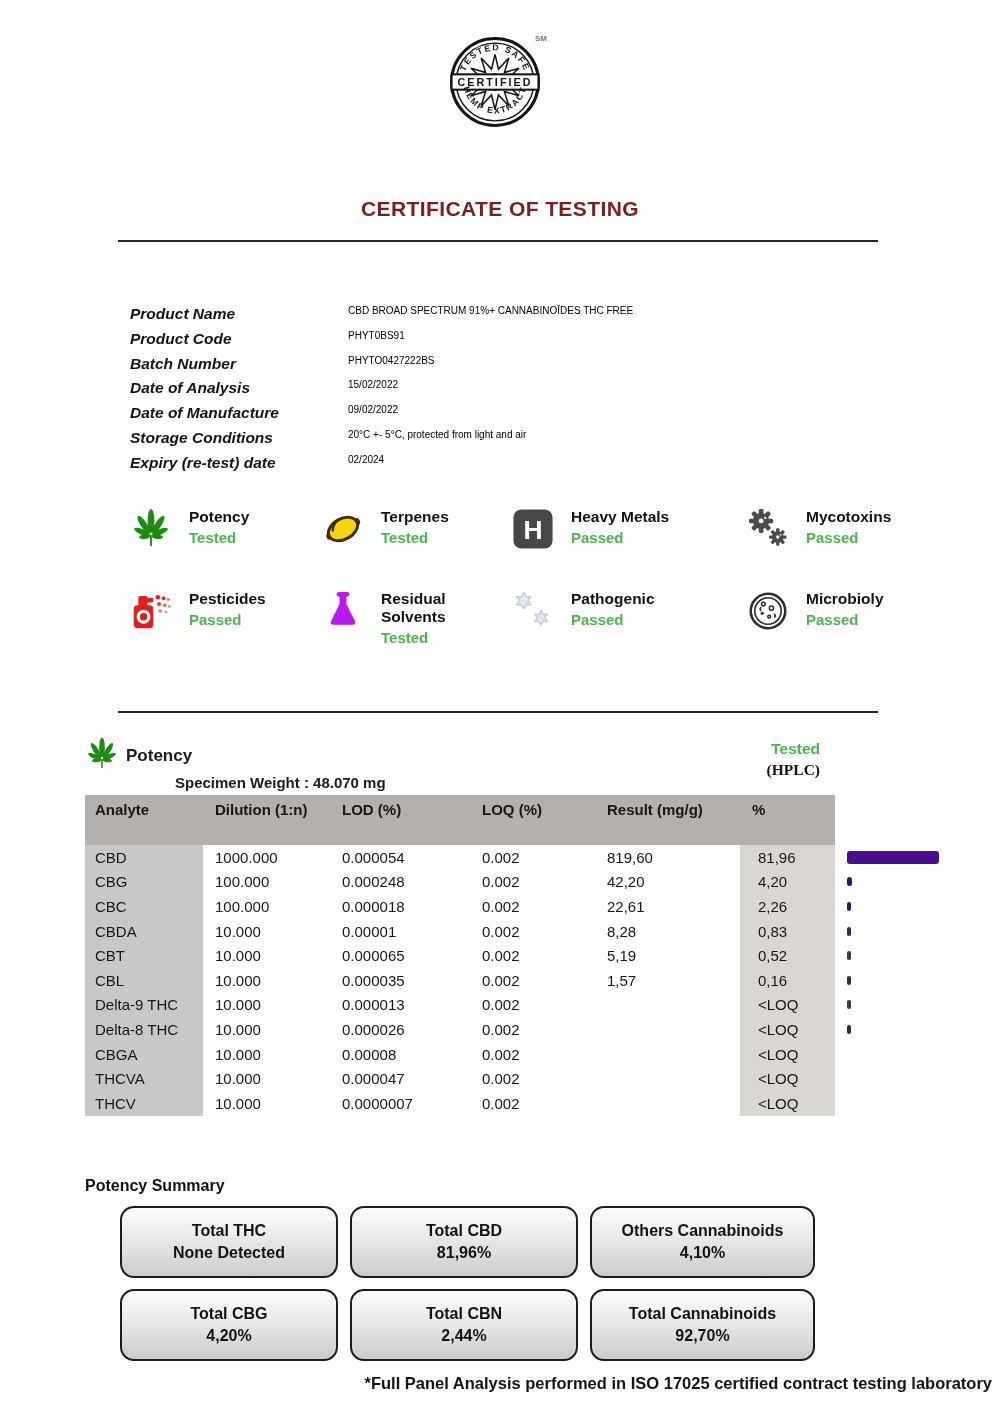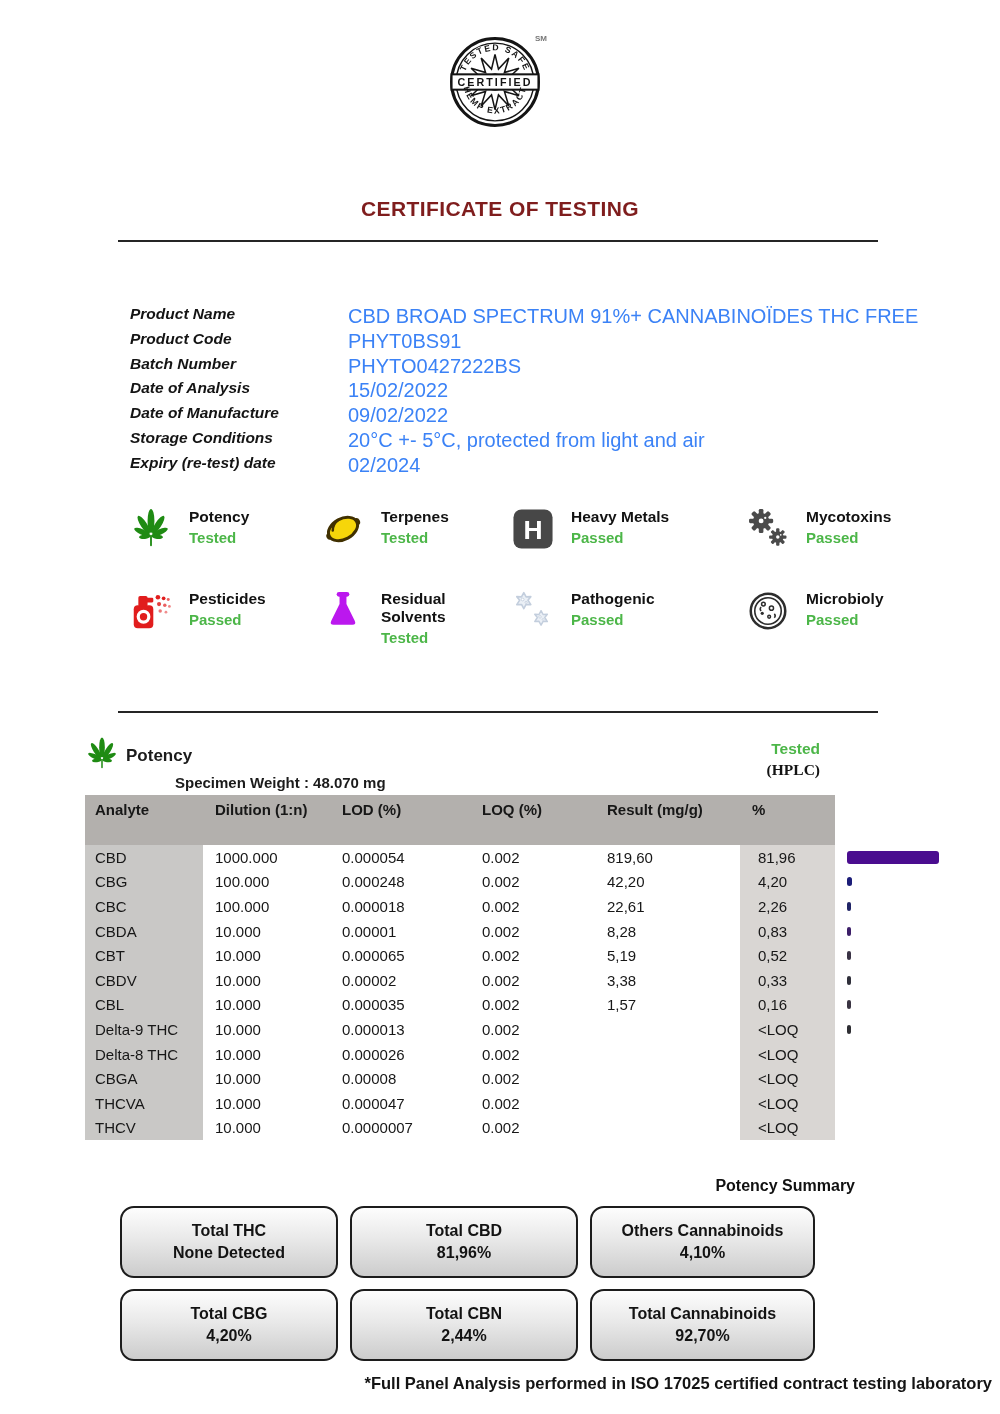--- a/index.html
+++ b/index.html
@@ -14,21 +14,21 @@
   
   .doc-title{position:absolute;left:0;top:197px;width:1000px;text-align:center;
     font-size:21px;font-weight:600;letter-spacing:.4px;color:#7f1d1d;}
   .rule{position:absolute;left:118px;width:760px;height:2px;background:#252525;}
   .rule-top{top:240px;}
   .rule-mid{top:711px;}
   
   .product-info{position:absolute;left:130px;top:305px;}
   .pi-row{display:flex;height:24.8px;}
   .pi-label{width:218px;font-weight:bold;font-style:italic;font-size:15.5px;color:#141414;}
-  .pi-value{font-size:20px;color:#3b82f6;}
+  .pi-value{font-size:10px;color:#000000;}
   
   .tests-grid{position:absolute;left:128px;top:506px;display:grid;
     grid-template-columns:192px 190px 235px 255px;row-gap:24px;}
   .test-cell{display:flex;align-items:flex-start;gap:15px;min-height:58px;}
   .test-icon{flex:none;width:46px;height:46px;}
   .test-icon svg{width:46px;height:46px;display:block;}
   .test-text{padding-top:2px;}
   .test-name{font-weight:bold;font-size:15.5px;line-height:18px;color:#121212;max-width:110px;}
   .test-status{font-weight:bold;font-size:15px;line-height:20px;margin-top:2px;}
   
@@ -45,21 +45,21 @@
     vertical-align:top;padding:6px 4px 0 12px;height:44px;color:#171717;line-height:18px;}
   .pot-table th.col-0{padding-left:10px;margin-left:40px;}
   .pot-table td{font-size:15px;height:24.6px;padding:0 4px 0 12px;color:#171717;white-space:nowrap;}
   .pot-table td.col-0{background:#c9c8c6;padding-left:10px;}
   .pot-table td.col-5{background:#d9d6d3;padding-left:18px;}
   
   .bar-strip{position:absolute;left:847px;top:845px;width:115px;height:320px;}
   .bar-slot{height:24.615px;display:flex;align-items:center;}
   .bar{border-radius:3px;}
   
-  .summary-title{position:absolute;left:85px;top:1177px;width:770px;text-align:right;
+  .summary-title{position:absolute;left:85px;top:1177px;width:770px;text-align:left;
     font-size:16px;font-weight:bold;color:#111;}
   .summary-grid{position:absolute;left:120px;top:1206px;display:grid;
     grid-template-columns:218px 228px 225px;column-gap:12px;row-gap:11px;}
   .sum-box{height:68px;border:2px solid #1c1c1c;border-radius:14px;
     background:linear-gradient(180deg,#fdfdfd 0%,#e9e9e9 45%,#cccccc 100%);
     display:flex;flex-direction:column;align-items:center;justify-content:center;gap:4px;}
   .sum-label{font-size:16px;font-weight:600;color:#131313;}
   .sum-value{font-size:16px;font-weight:600;color:#131313;}
   
   .footer-note{position:absolute;right:8px;top:1374px;font-size:16.5px;font-weight:600;color:#141414;}
@@ -361,28 +361,20 @@
         </tr>
         <tr>
           <td class="col-0">CBT</td>
           <td class="col-1">10.000</td>
           <td class="col-2">0.000065</td>
           <td class="col-3">0.002</td>
           <td class="col-4">5,19</td>
           <td class="col-5">0,52</td>
         </tr>
         <tr>
-          <td class="col-0">CBDV</td>
-          <td class="col-1">10.000</td>
-          <td class="col-2">0.00002</td>
-          <td class="col-3">0.002</td>
-          <td class="col-4">3,38</td>
-          <td class="col-5">0,33</td>
-        </tr>
-        <tr>
           <td class="col-0">CBL</td>
           <td class="col-1">10.000</td>
           <td class="col-2">0.000035</td>
           <td class="col-3">0.002</td>
           <td class="col-4">1,57</td>
           <td class="col-5">0,16</td>
         </tr>
         <tr>
           <td class="col-0">Delta-9 THC</td>
           <td class="col-1">10.000</td>

